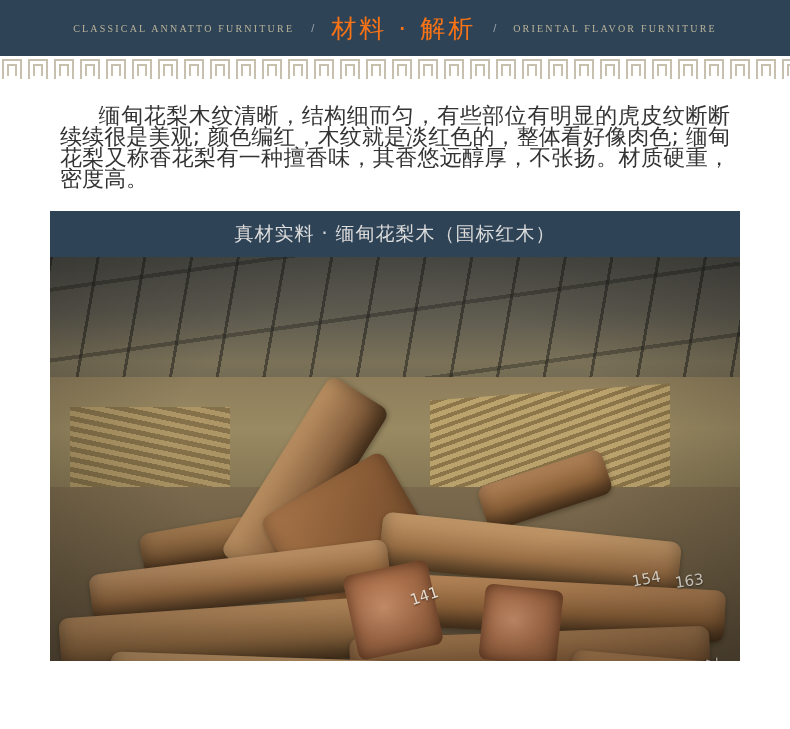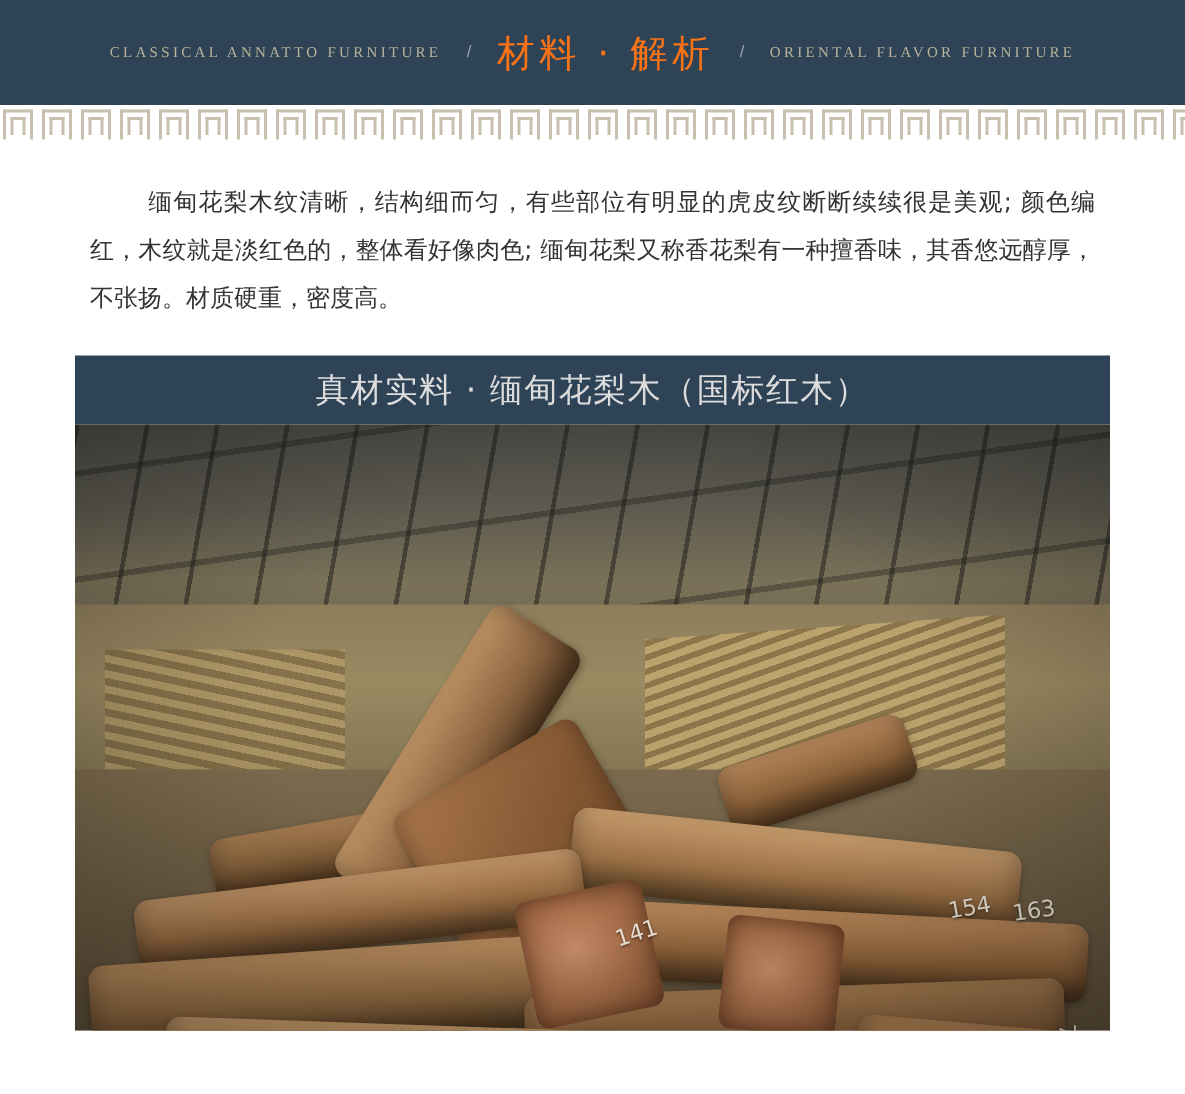--- a/index.html
+++ b/index.html
@@ -17,21 +17,21 @@
     position: relative;
     width: 790px;
     height: 729px;
     background: #ffffff;
   }
 
   
   .header {
     position: relative;
     width: 790px;
-    height: 70px;
+    height: 56px;
     background: #2e4356;
     display: flex;
     align-items: center;
     justify-content: center;
     overflow: hidden;
   }
   .header-inner {
     display: flex;
     align-items: center;
     justify-content: center;
@@ -97,22 +97,22 @@
     border: 2px solid #c8c0ae;
     border-bottom: none;
     box-sizing: border-box;
   }
 
   
   .body-text {
     margin: 22px 60px 0 60px;
     width: 670px;
     color: #333333;
-    font-size: 16px;
-    line-height: 32px;
+    font-size: 22px;
+    line-height: 21px;
     text-align: justify;
     font-family: "DejaVu Sans", sans-serif;
   }
   .body-text .indent {
     display: inline-block;
     width: 38px;
   }
 
   
   .figure {
@@ -120,21 +120,21 @@
     margin: 22px auto 0 auto;
     width: 690px;
     height: 450px;
     box-sizing: border-box;
   }
   .figure-caption {
     width: 690px;
     height: 46px;
     background: #2e4356;
     color: #dcdcdc;
-    font-size: 22px;
+    font-size: 19px;
     letter-spacing: 1px;
     display: flex;
     align-items: center;
     justify-content: center;
     box-sizing: border-box;
     font-family: "DejaVu Sans", sans-serif;
   }
   .photo {
     position: relative;
     width: 690px;

